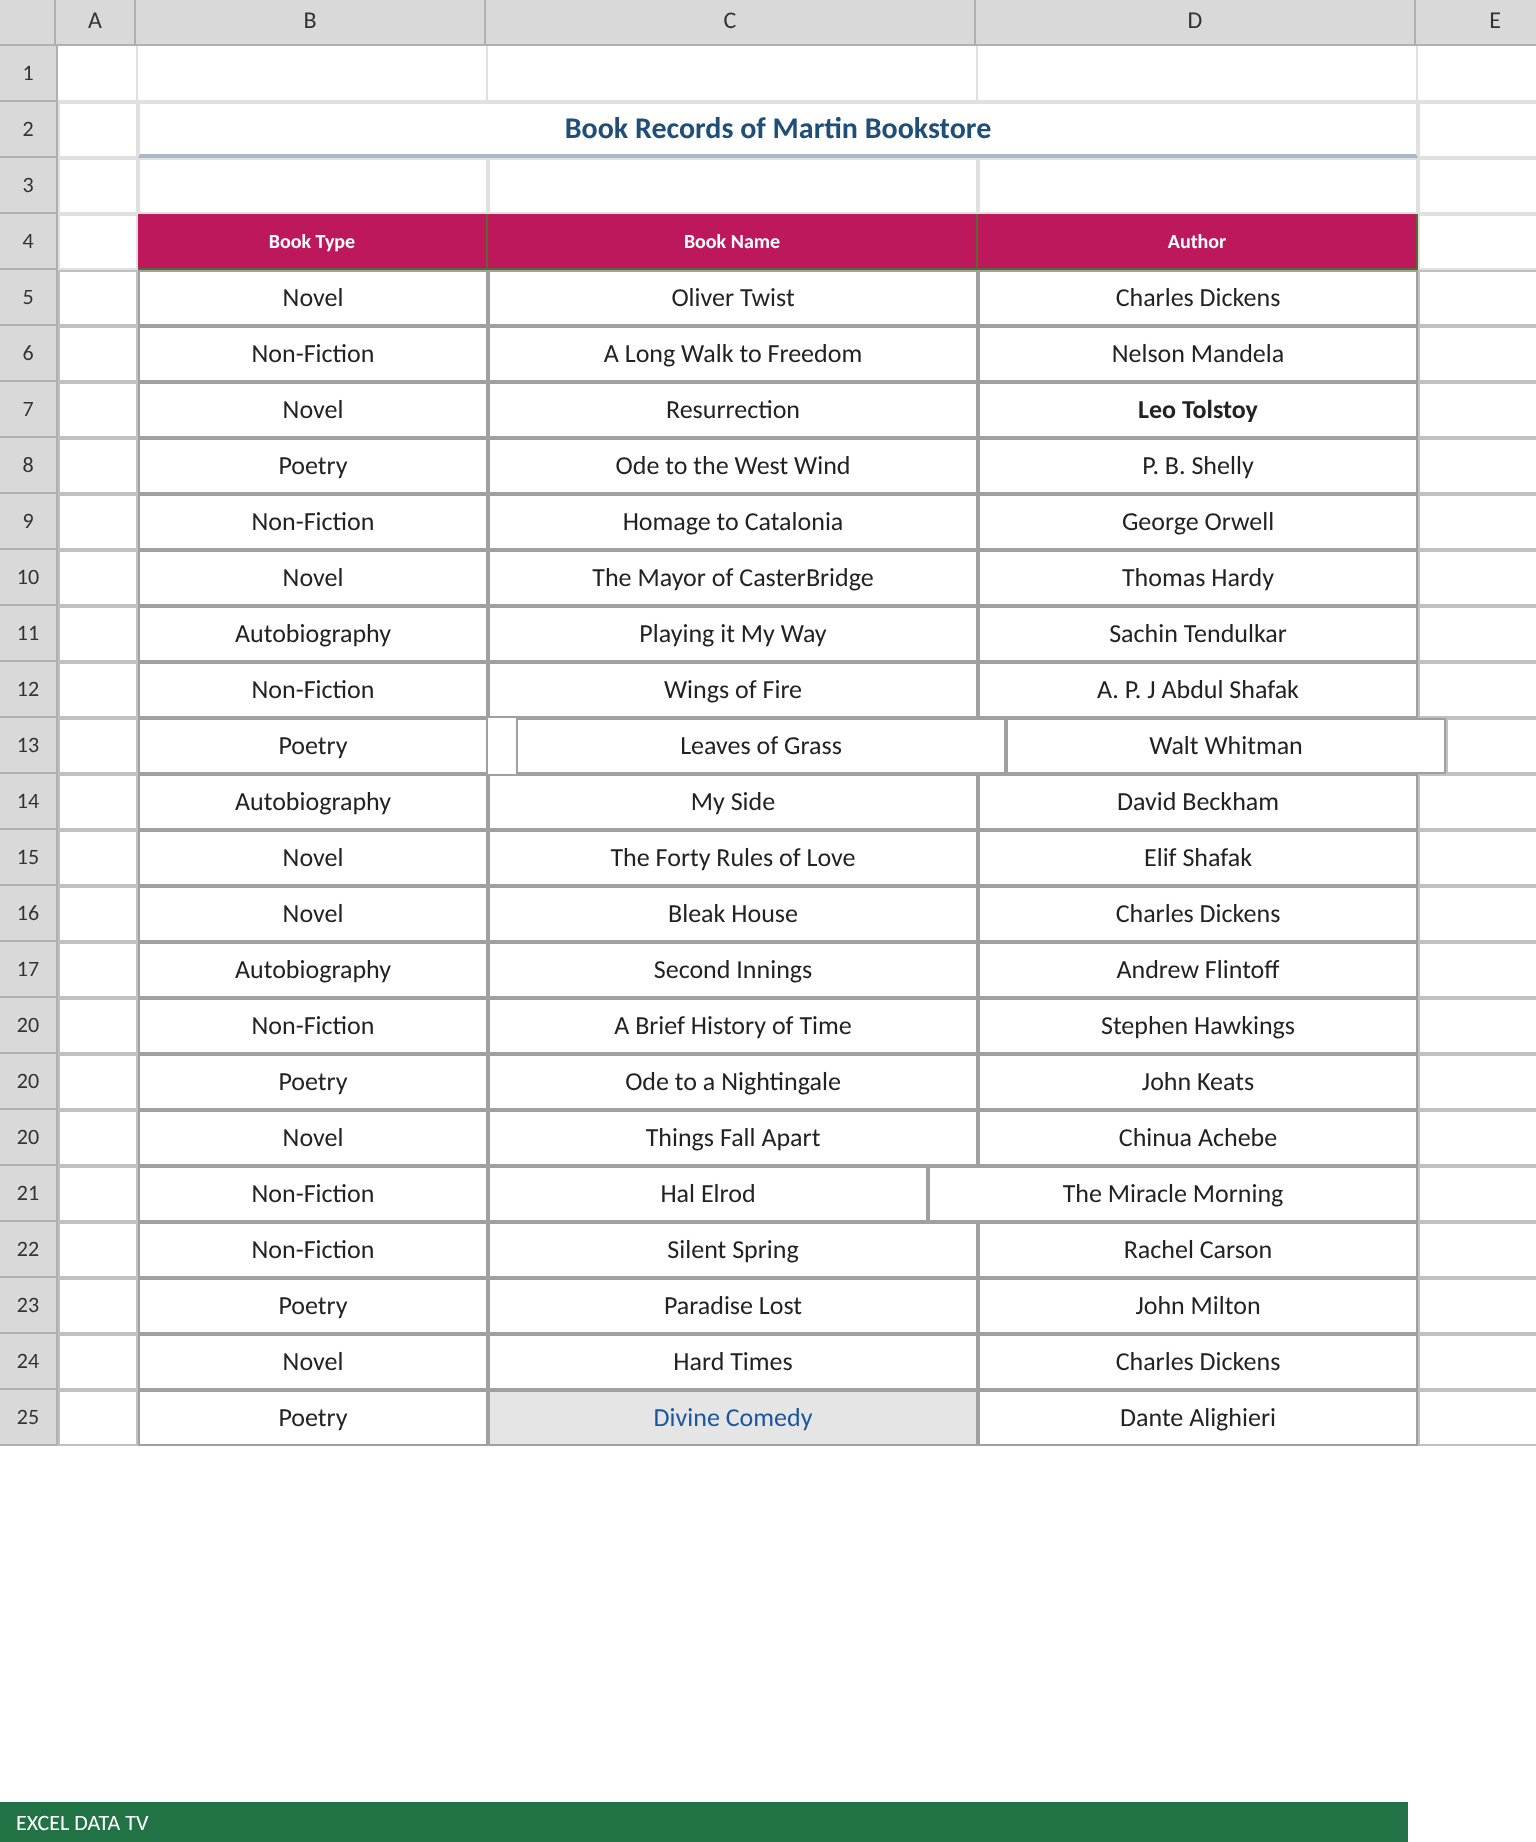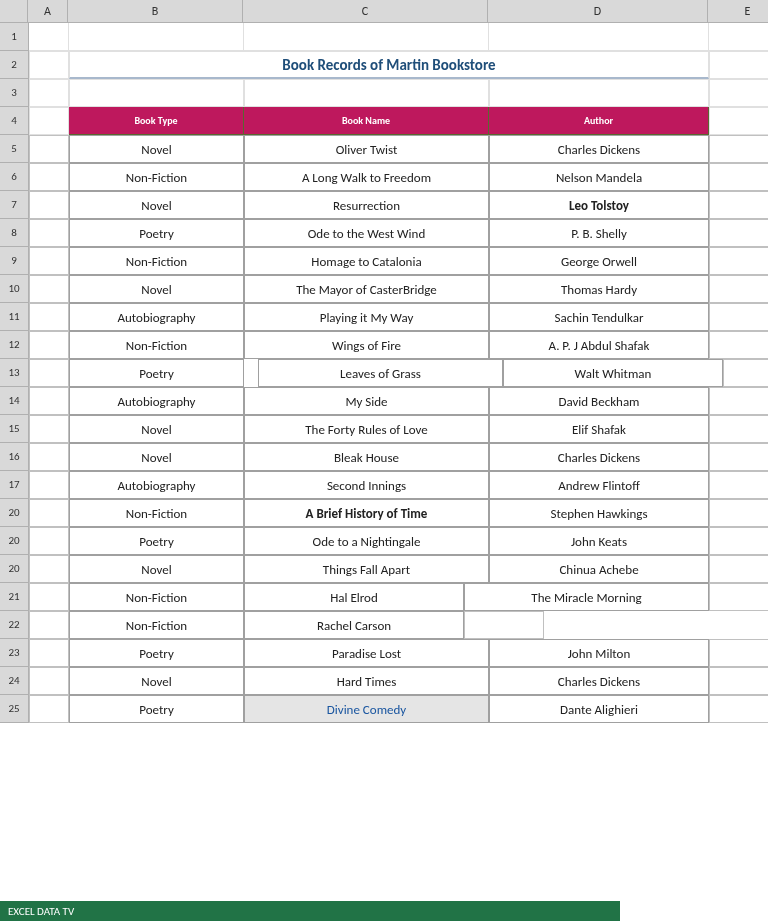--- a/index.html
+++ b/index.html
@@ -121,21 +121,21 @@
       font-size: 10px;
       border-right: 1px solid #5a6830;
       border-bottom: 1px solid #5a6830;
     }
 
     
     .status-bar {
       position: fixed;
       bottom: 0;
       left: 0;
-      width: 620px;
+      width: 704px;
       height: 20px;
       background: #217346;
       display: flex;
       align-items: center;
       padding: 0 8px;
     }
 
     .status-bar-text {
       color: white;
       font-size: 11px;
@@ -307,21 +307,21 @@
         <div class="spreadsheet-row">
           <div class="cell cell-a" style="border: 1px solid rgb(192, 192, 192);"></div>
           <div class="cell cell-b" style="border: 1px solid rgb(160, 160, 160);">Autobiography</div>
           <div class="cell cell-c" style="border: 1px solid rgb(160, 160, 160);">Second Innings</div>
           <div class="cell cell-d" style="border: 1px solid rgb(160, 160, 160);">Andrew Flintoff</div>
           <div class="cell cell-e" style="border: 1px solid rgb(192, 192, 192);"></div>
         </div>
         <div class="spreadsheet-row">
           <div class="cell cell-a" style="border: 1px solid rgb(192, 192, 192);"></div>
           <div class="cell cell-b" style="border: 1px solid rgb(160, 160, 160);">Non-Fiction</div>
-          <div class="cell cell-c" style="border: 1px solid rgb(160, 160, 160); font-weight: bold;">A Brief History of Time</div>
+          <div class="cell cell-c" style="border: 1px solid rgb(160, 160, 160);">A Brief History of Time</div>
           <div class="cell cell-d" style="border: 1px solid rgb(160, 160, 160);">Stephen Hawkings</div>
           <div class="cell cell-e" style="border: 1px solid rgb(192, 192, 192);"></div>
         </div>
         <div class="spreadsheet-row">
           <div class="cell cell-a" style="border: 1px solid rgb(192, 192, 192);"></div>
           <div class="cell cell-b" style="border: 1px solid rgb(160, 160, 160);">Poetry</div>
           <div class="cell cell-c" style="border: 1px solid rgb(160, 160, 160);">Ode to a Nightingale</div>
           <div class="cell cell-d" style="border: 1px solid rgb(160, 160, 160);">John Keats</div>
           <div class="cell cell-e" style="border: 1px solid rgb(192, 192, 192);"></div>
         </div>
@@ -335,20 +335,21 @@
         <div class="spreadsheet-row">
           <div class="cell cell-a" style="border: 1px solid rgb(192, 192, 192);"></div>
           <div class="cell cell-b" style="border: 1px solid rgb(160, 160, 160);">Non-Fiction</div>
           <div class="cell cell-d" style="border: 1px solid rgb(160, 160, 160);">Hal Elrod</div>
           <div class="cell cell-c" style="border: 1px solid rgb(160, 160, 160);">The Miracle Morning</div>
           <div class="cell cell-e" style="border: 1px solid rgb(192, 192, 192);"></div>
         </div>
         <div class="spreadsheet-row">
           <div class="cell cell-a" style="border: 1px solid rgb(192, 192, 192);"></div>
           <div class="cell cell-b" style="border: 1px solid rgb(160, 160, 160);">Non-Fiction</div>
+          <div class="cell cell-c" style="border: 1px solid rgb(160, 160, 160);">Silent Spring</div>
           <div class="cell cell-d" style="border: 1px solid rgb(160, 160, 160);">Rachel Carson</div>
           <div class="cell cell-e" style="border: 1px solid rgb(192, 192, 192);"></div>
         </div>
         <div class="spreadsheet-row">
           <div class="cell cell-a" style="border: 1px solid rgb(192, 192, 192);"></div>
           <div class="cell cell-b" style="border: 1px solid rgb(160, 160, 160);">Poetry</div>
           <div class="cell cell-c" style="border: 1px solid rgb(160, 160, 160);">Paradise Lost</div>
           <div class="cell cell-d" style="border: 1px solid rgb(160, 160, 160);">John Milton</div>
           <div class="cell cell-e" style="border: 1px solid rgb(192, 192, 192);"></div>
         </div>

